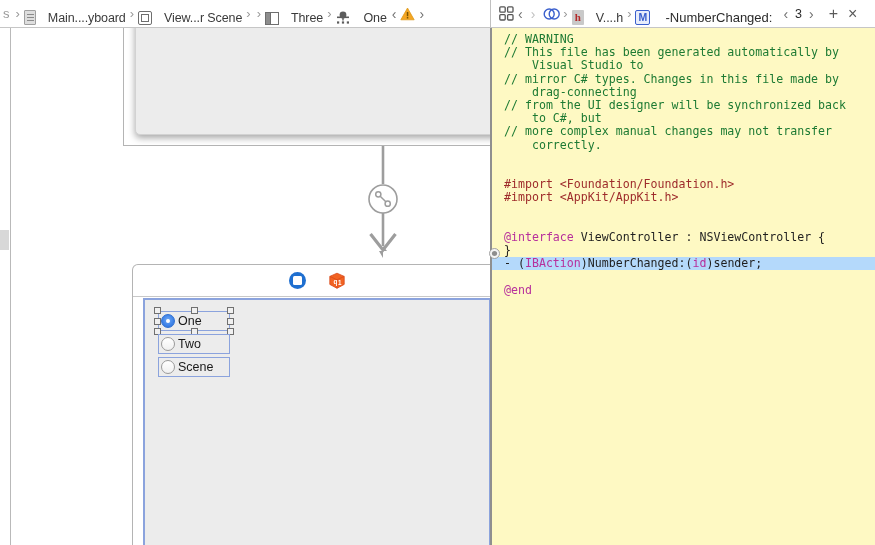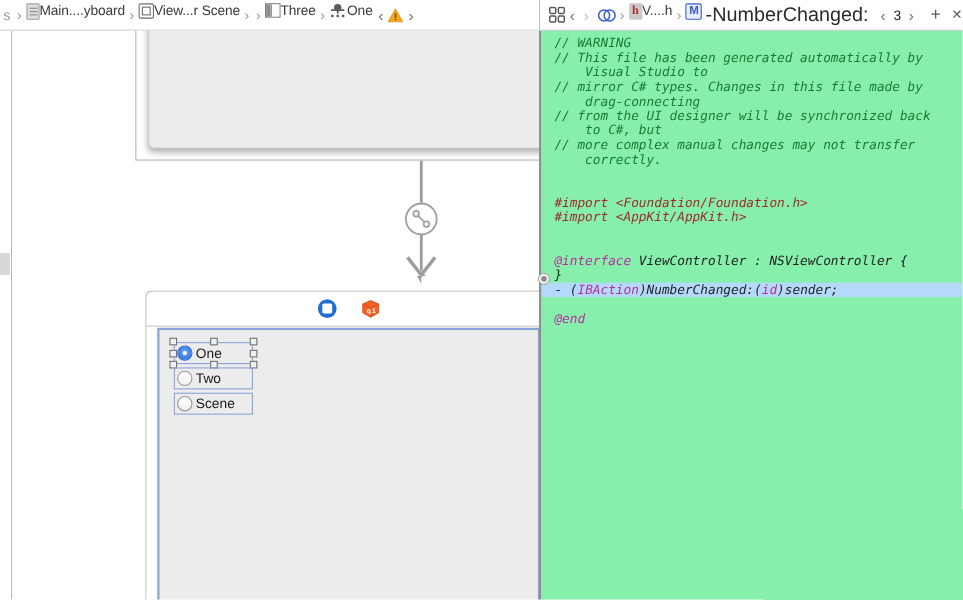--- a/index.html
+++ b/index.html
@@ -33,24 +33,24 @@
     display: flex;
     align-items: center;
     overflow: hidden;
     white-space: nowrap;
   }
   .jumpbar.left  { left: 0;     width: 491px; border-right: 1px solid #c0c0c0; }
   .jumpbar.right { left: 491px; width: 384px; }
 
   .crumb {
     display: inline-flex;
-    align-items: flex-start;
+    align-items: flex-end;
     height: 22px;
     padding: 0 1px;
-    gap: 0;
+    gap: 12px;
     cursor: default;
   }
   .crumb-label {
     font-size: 12.5px;
     color: #3a3a3a;
     letter-spacing: -0.1px;
   }
   .sep {
     color: #9a9a9a;
     font-size: 13px;
@@ -153,21 +153,21 @@
     padding: 0 5px;
     cursor: default;
     line-height: 1;
   }
   .pagenum {
     font-size: 12.5px;
     color: #2b2b2b;
     padding: 0 3px;
   }
   .method-name {
-    font-size: 18px;
+    font-size: 13px;
     color: #2b2b2b;
     padding-left: 3px;
   }
 
   
   #canvas-pane {
     position: absolute;
     left: 0; top: 28px;
     width: 491px; height: 517px;
     background: #ffffff;
@@ -340,23 +340,22 @@
     width: 2px; height: 517px;
     background: #8f8f8f;
     z-index: 15;
   }
 
   
   #editor-pane {
     position: absolute;
     left: 492px; top: 28px;
     width: 383px; height: 517px;
-    background: #86efac;
+    background: #fef9c3;
     overflow: hidden;
-    font-style: italic;
   }
   .code {
     margin: 0;
     padding: 5px 0 0 0;
     font-family: "DejaVu Sans Mono", monospace;
     font-size: 11.6px;
     line-height: 13.2px;
     white-space: pre;
     color: #1f1f1f;
   }

